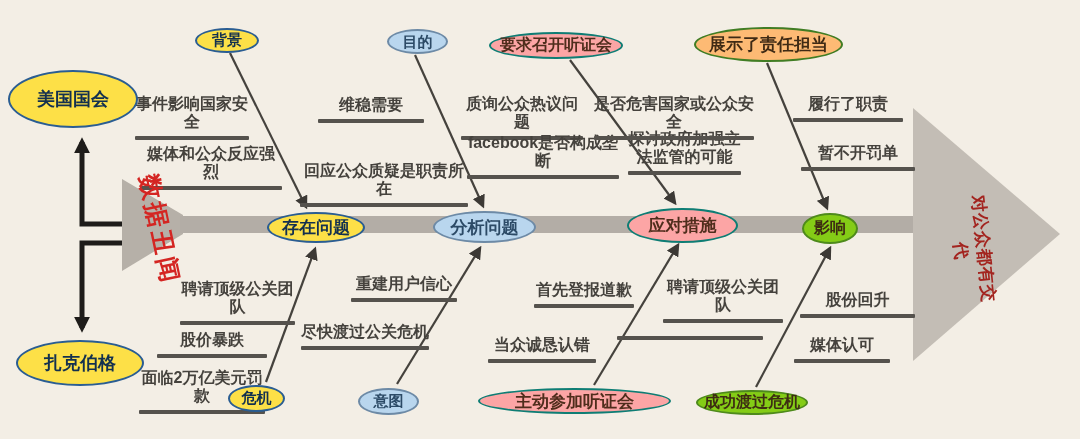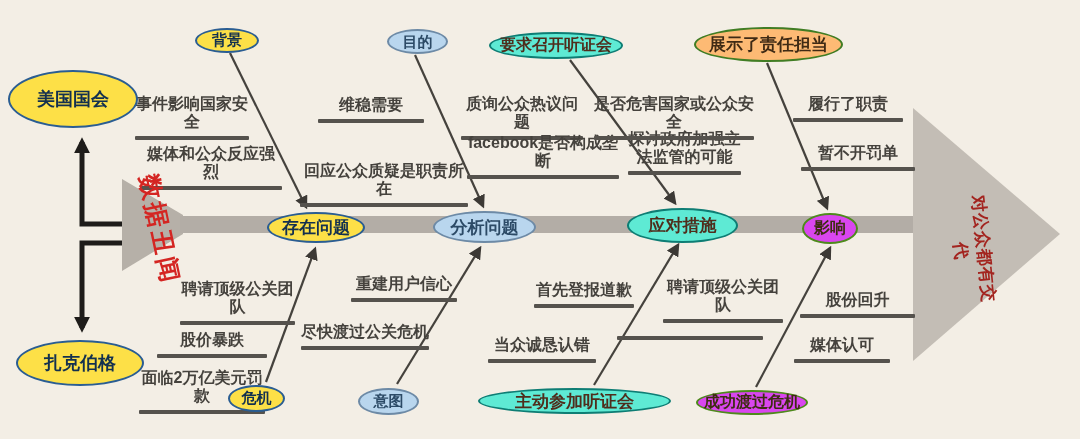--- a/index.html
+++ b/index.html
@@ -9,23 +9,23 @@
 
   .lbl{position:absolute;z-index:3;text-align:center;color:#45423d;font-weight:bold;
        font-size:16px;line-height:1.12;white-space:pre-line;}
   .lbl .bar{display:block;height:4px;background:#55524d;margin-top:5px;border-radius:1px;}
 
   .oval{position:absolute;z-index:4;border-radius:50%;display:flex;align-items:center;
         justify-content:center;font-weight:bold;white-space:nowrap;
         border:2px solid rgba(60,58,52,.75);box-sizing:border-box;}
   .c-blue {background:#fde047;color:#13304f;border-color:#2a5d92;}
   .c-lblue{background:#b9d6ee;color:#2c4a66;border-color:#6d8aa6;}
-  .c-teal {background:#5eead4;color:#4f2d1c;border-color:#0e7d74;text-align:right;}
+  .c-teal {background:#fca5a5;color:#4f2d1c;border-color:#0e7d74;text-align:right;}
   .c-green{background:#fdba74;color:#3f2a14;border-color:#417d24;}
-  .c-lime {background:#d946ef;color:#3d2d12;border-color:#4e8a1c;font-family:Liberation Mono, monospace;}
+  .c-lime {background:#84cc16;color:#3d2d12;border-color:#4e8a1c;font-family:Liberation Mono, monospace;}
 
   .tail-label{position:absolute;z-index:5;left:98px;top:213px;width:124px;text-align:center;
       transform:rotate(78deg);color:#d42522;font-size:25px;font-weight:bold;letter-spacing:3px;}
   .head-label{position:absolute;z-index:5;left:911px;top:227px;width:122px;text-align:center;
       transform:rotate(84deg);color:#a3241f;font-size:17px;font-weight:bold;letter-spacing:1px;}
 </style>
 </head>
 <body>
 
 <div id="stage">

